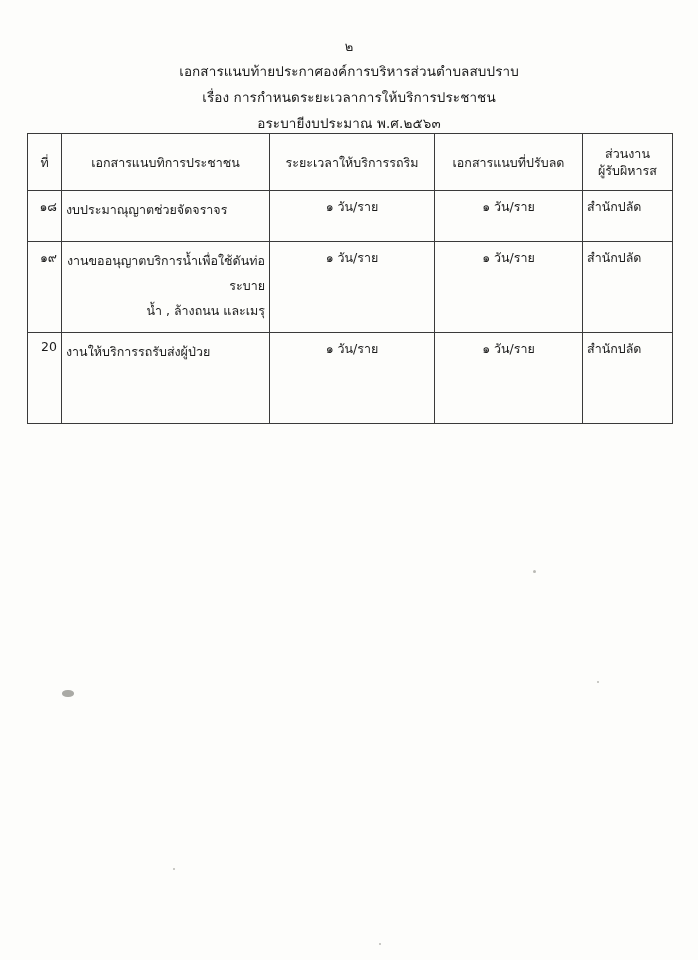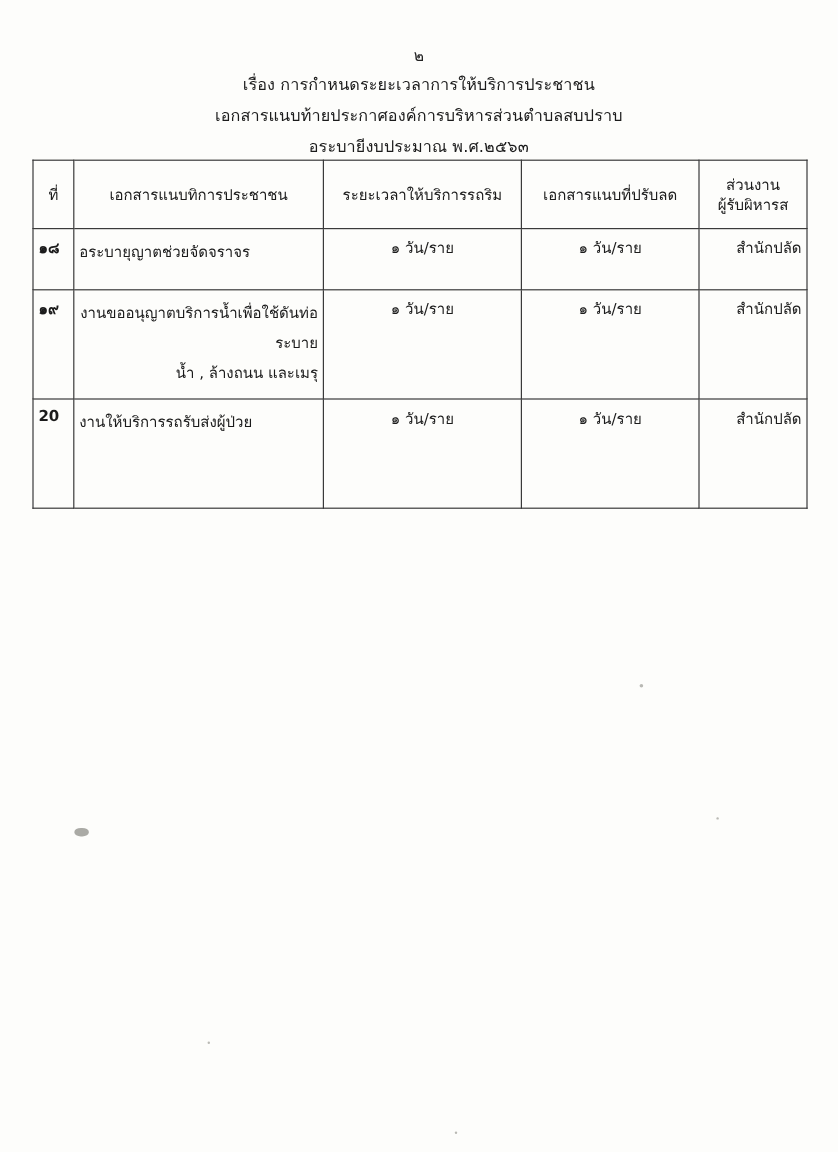--- a/index.html
+++ b/index.html
@@ -70,35 +70,34 @@
     height: 44px;
     line-height: 17px;
   }
   col.c-no { width: 34px; }
   col.c-process { width: 208px; }
   col.c-old { width: 165px; }
   col.c-new { width: 148px; }
   col.c-dept { width: 90px; }
 
   td.no {
-    text-align: left;
+    text-align: right;
     padding-top: 7px;
-    font-weight: bold;
   }
   td.process {
     text-align: left;
     padding-left: 6px;
     line-height: 25px;
   }
   td.time {
     text-align: center;
     padding-top: 7px;
   }
   td.dept {
-    text-align: right;
+    text-align: left;
     padding-top: 7px;
   }
   tr.r1 td { height: 38px; }
   tr.r2 td { height: 78px; }
   tr.r3 td { height: 78px; }
 
   .speck {
     position: absolute;
     background: #b9b9b4;
     border-radius: 50%;
@@ -111,22 +110,22 @@
   }
 </style>
 </head>
 <body>
 
 <div class="page">
 
   <div class="page-number">๒</div>
 
   <div class="title-block">
+    <div class="title-line l1">เอกสารแนบท้ายประกาศองค์การบริหารส่วนตำบลสบปราบ</div>
     <div class="title-line l2">เรื่อง การกำหนดระยะเวลาการให้บริการประชาชน</div>
-    <div class="title-line l1">เอกสารแนบท้ายประกาศองค์การบริหารส่วนตำบลสบปราบ</div>
     <div class="title-line l3">อระบายีงบประมาณ พ.ศ.๒๕๖๓</div>
   </div>
 
   <table class="doc-table">
     <colgroup>
       <col class="c-no">
       <col class="c-process">
       <col class="c-old">
       <col class="c-new">
       <col class="c-dept">
@@ -139,21 +138,21 @@
         <th>เอกสารแนบที่ปรับลด</th>
         <th>
           <div>ส่วนงาน</div>
           <div>ผู้รับผิหารส</div>
         </th>
       </tr>
     </thead>
     <tbody>
       <tr class="r1">
         <td class="no">๑๘</td>
-        <td class="process">อระบายุญาตช่วยจัดจราจร</td>
+        <td class="process">งบประมาณุญาตช่วยจัดจราจร</td>
         <td class="time">๑ วัน/ราย</td>
         <td class="time">๑ วัน/ราย</td>
         <td class="dept">สำนักปลัด</td>
       </tr>
       <tr class="r2">
         <td class="no">๑๙</td>
         <td class="process" style="white-space: pre-line; text-align: right;">งานขออนุญาตบริการน้ำเพื่อใช้ดันท่อระบาย
 น้ำ , ล้างถนน และเมรุ</td>
         <td class="time">๑ วัน/ราย</td>
         <td class="time">๑ วัน/ราย</td>

